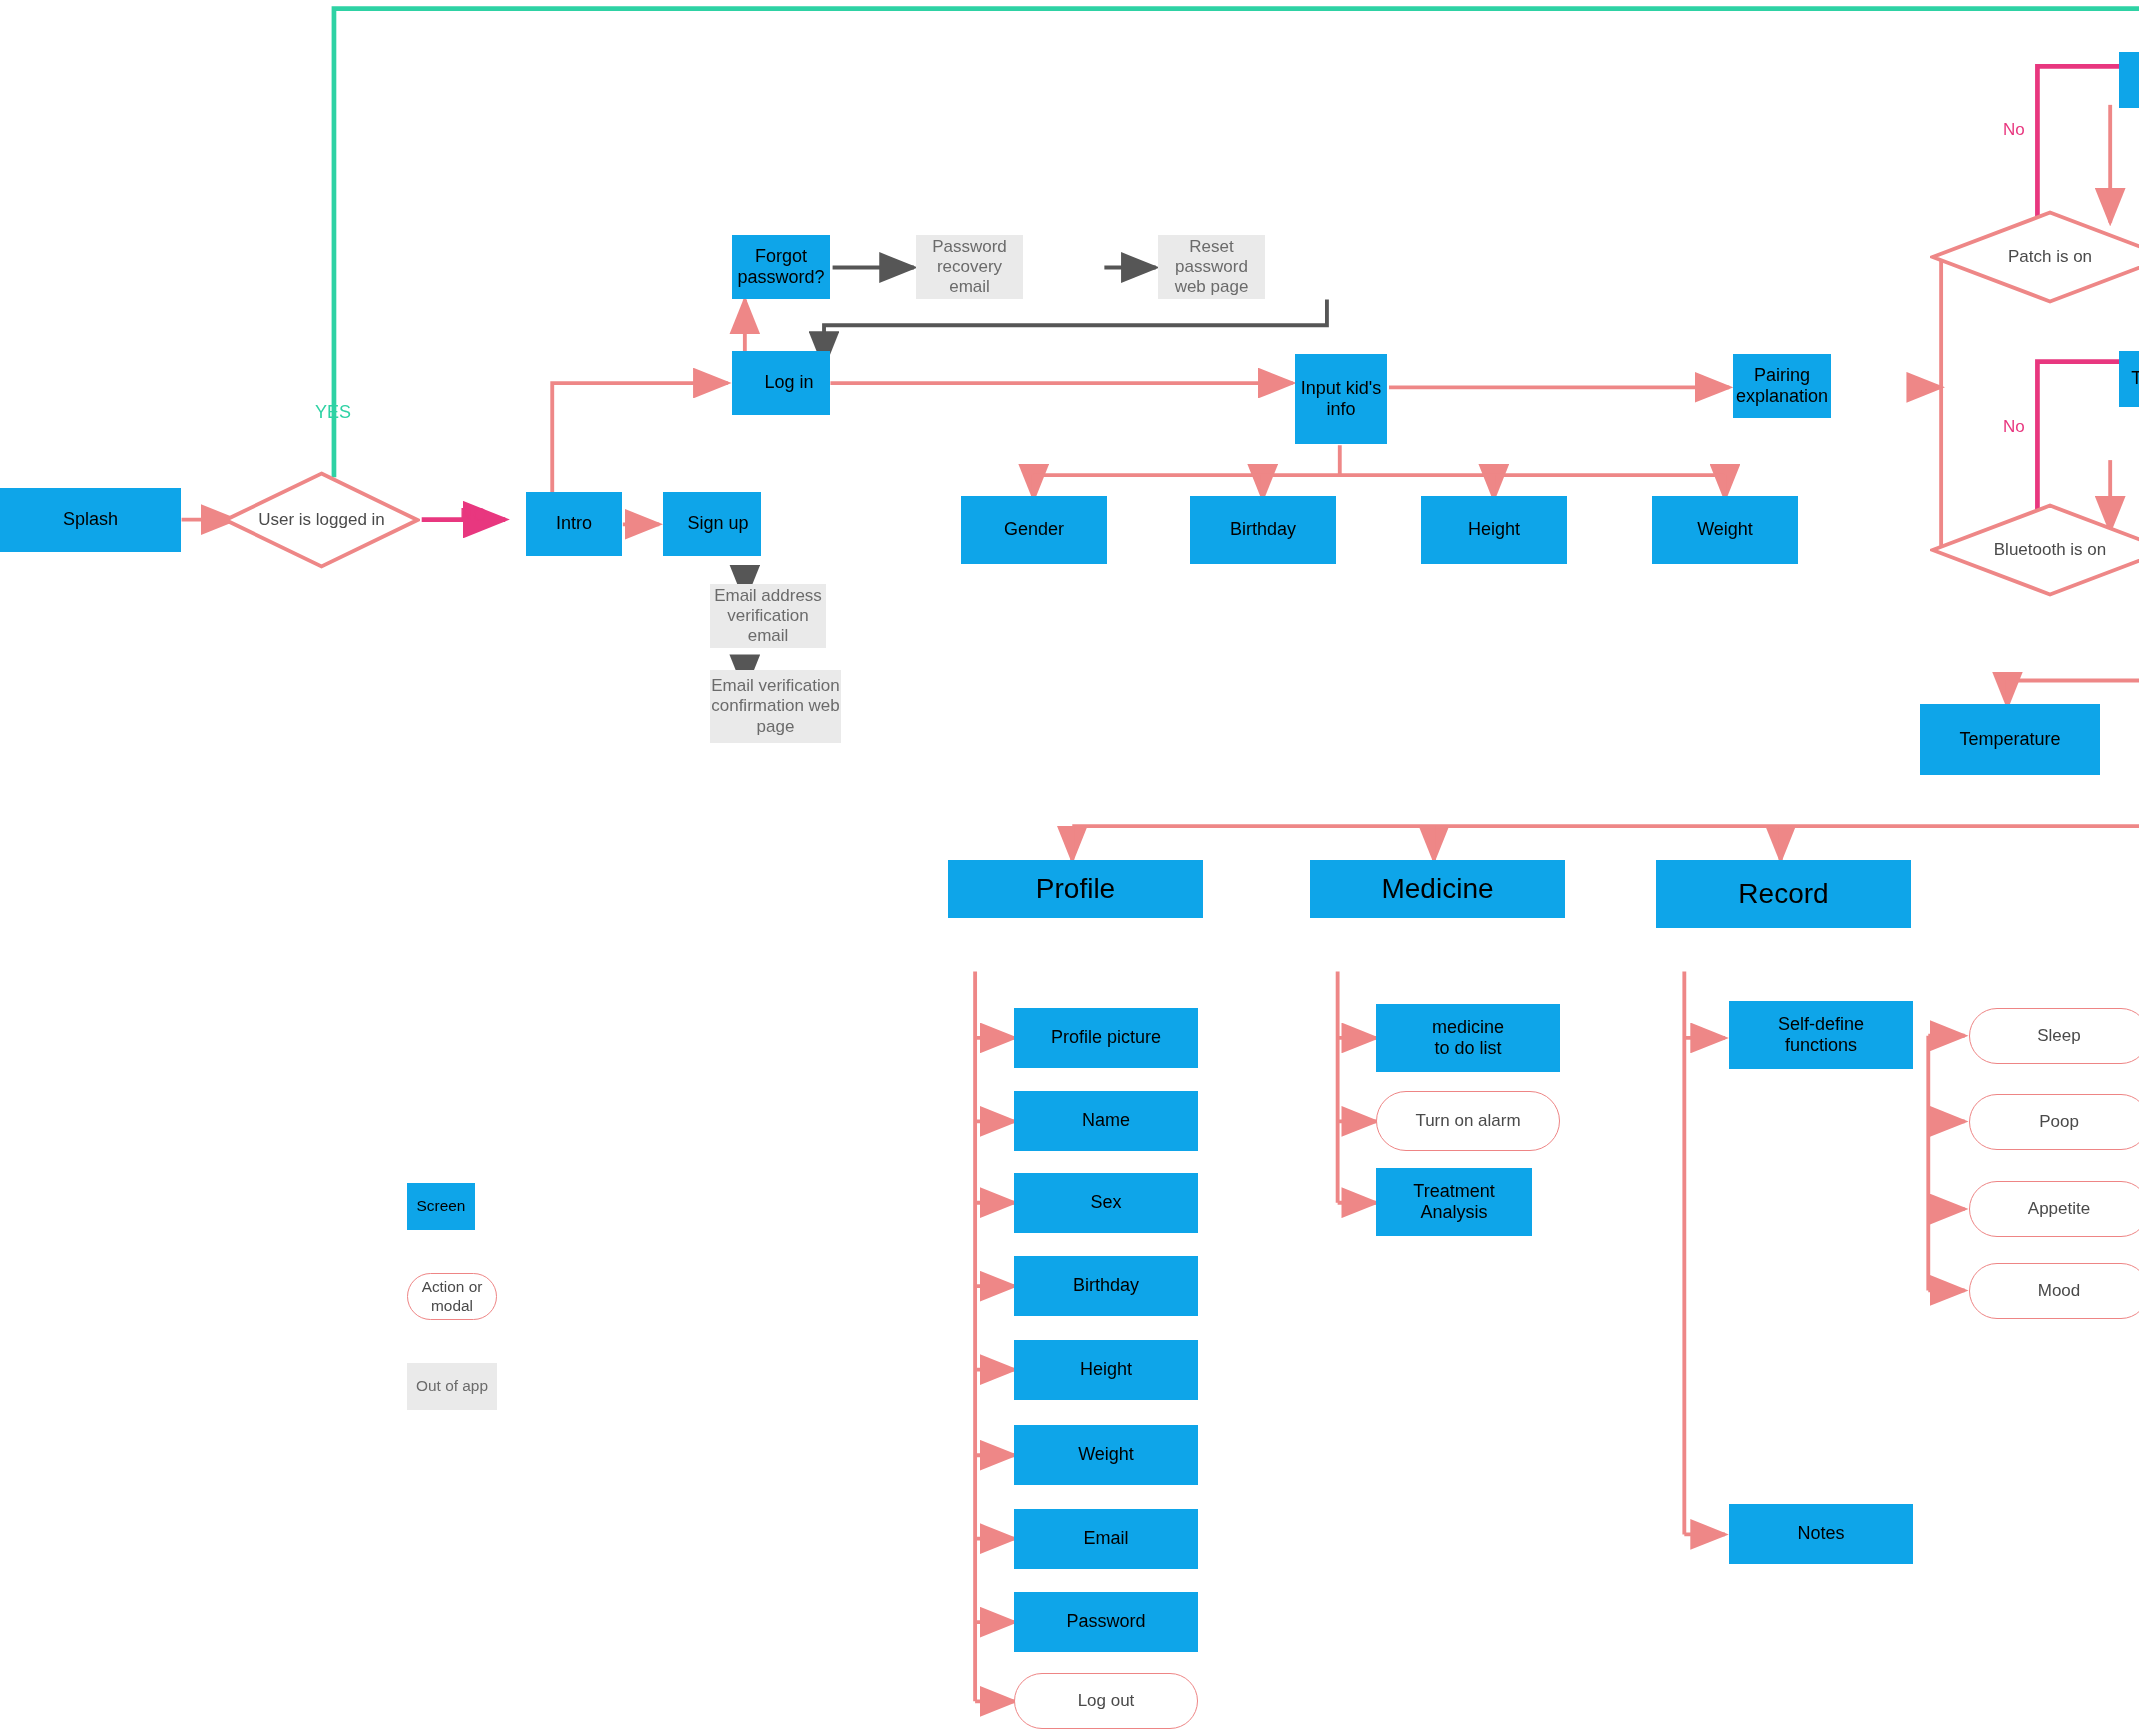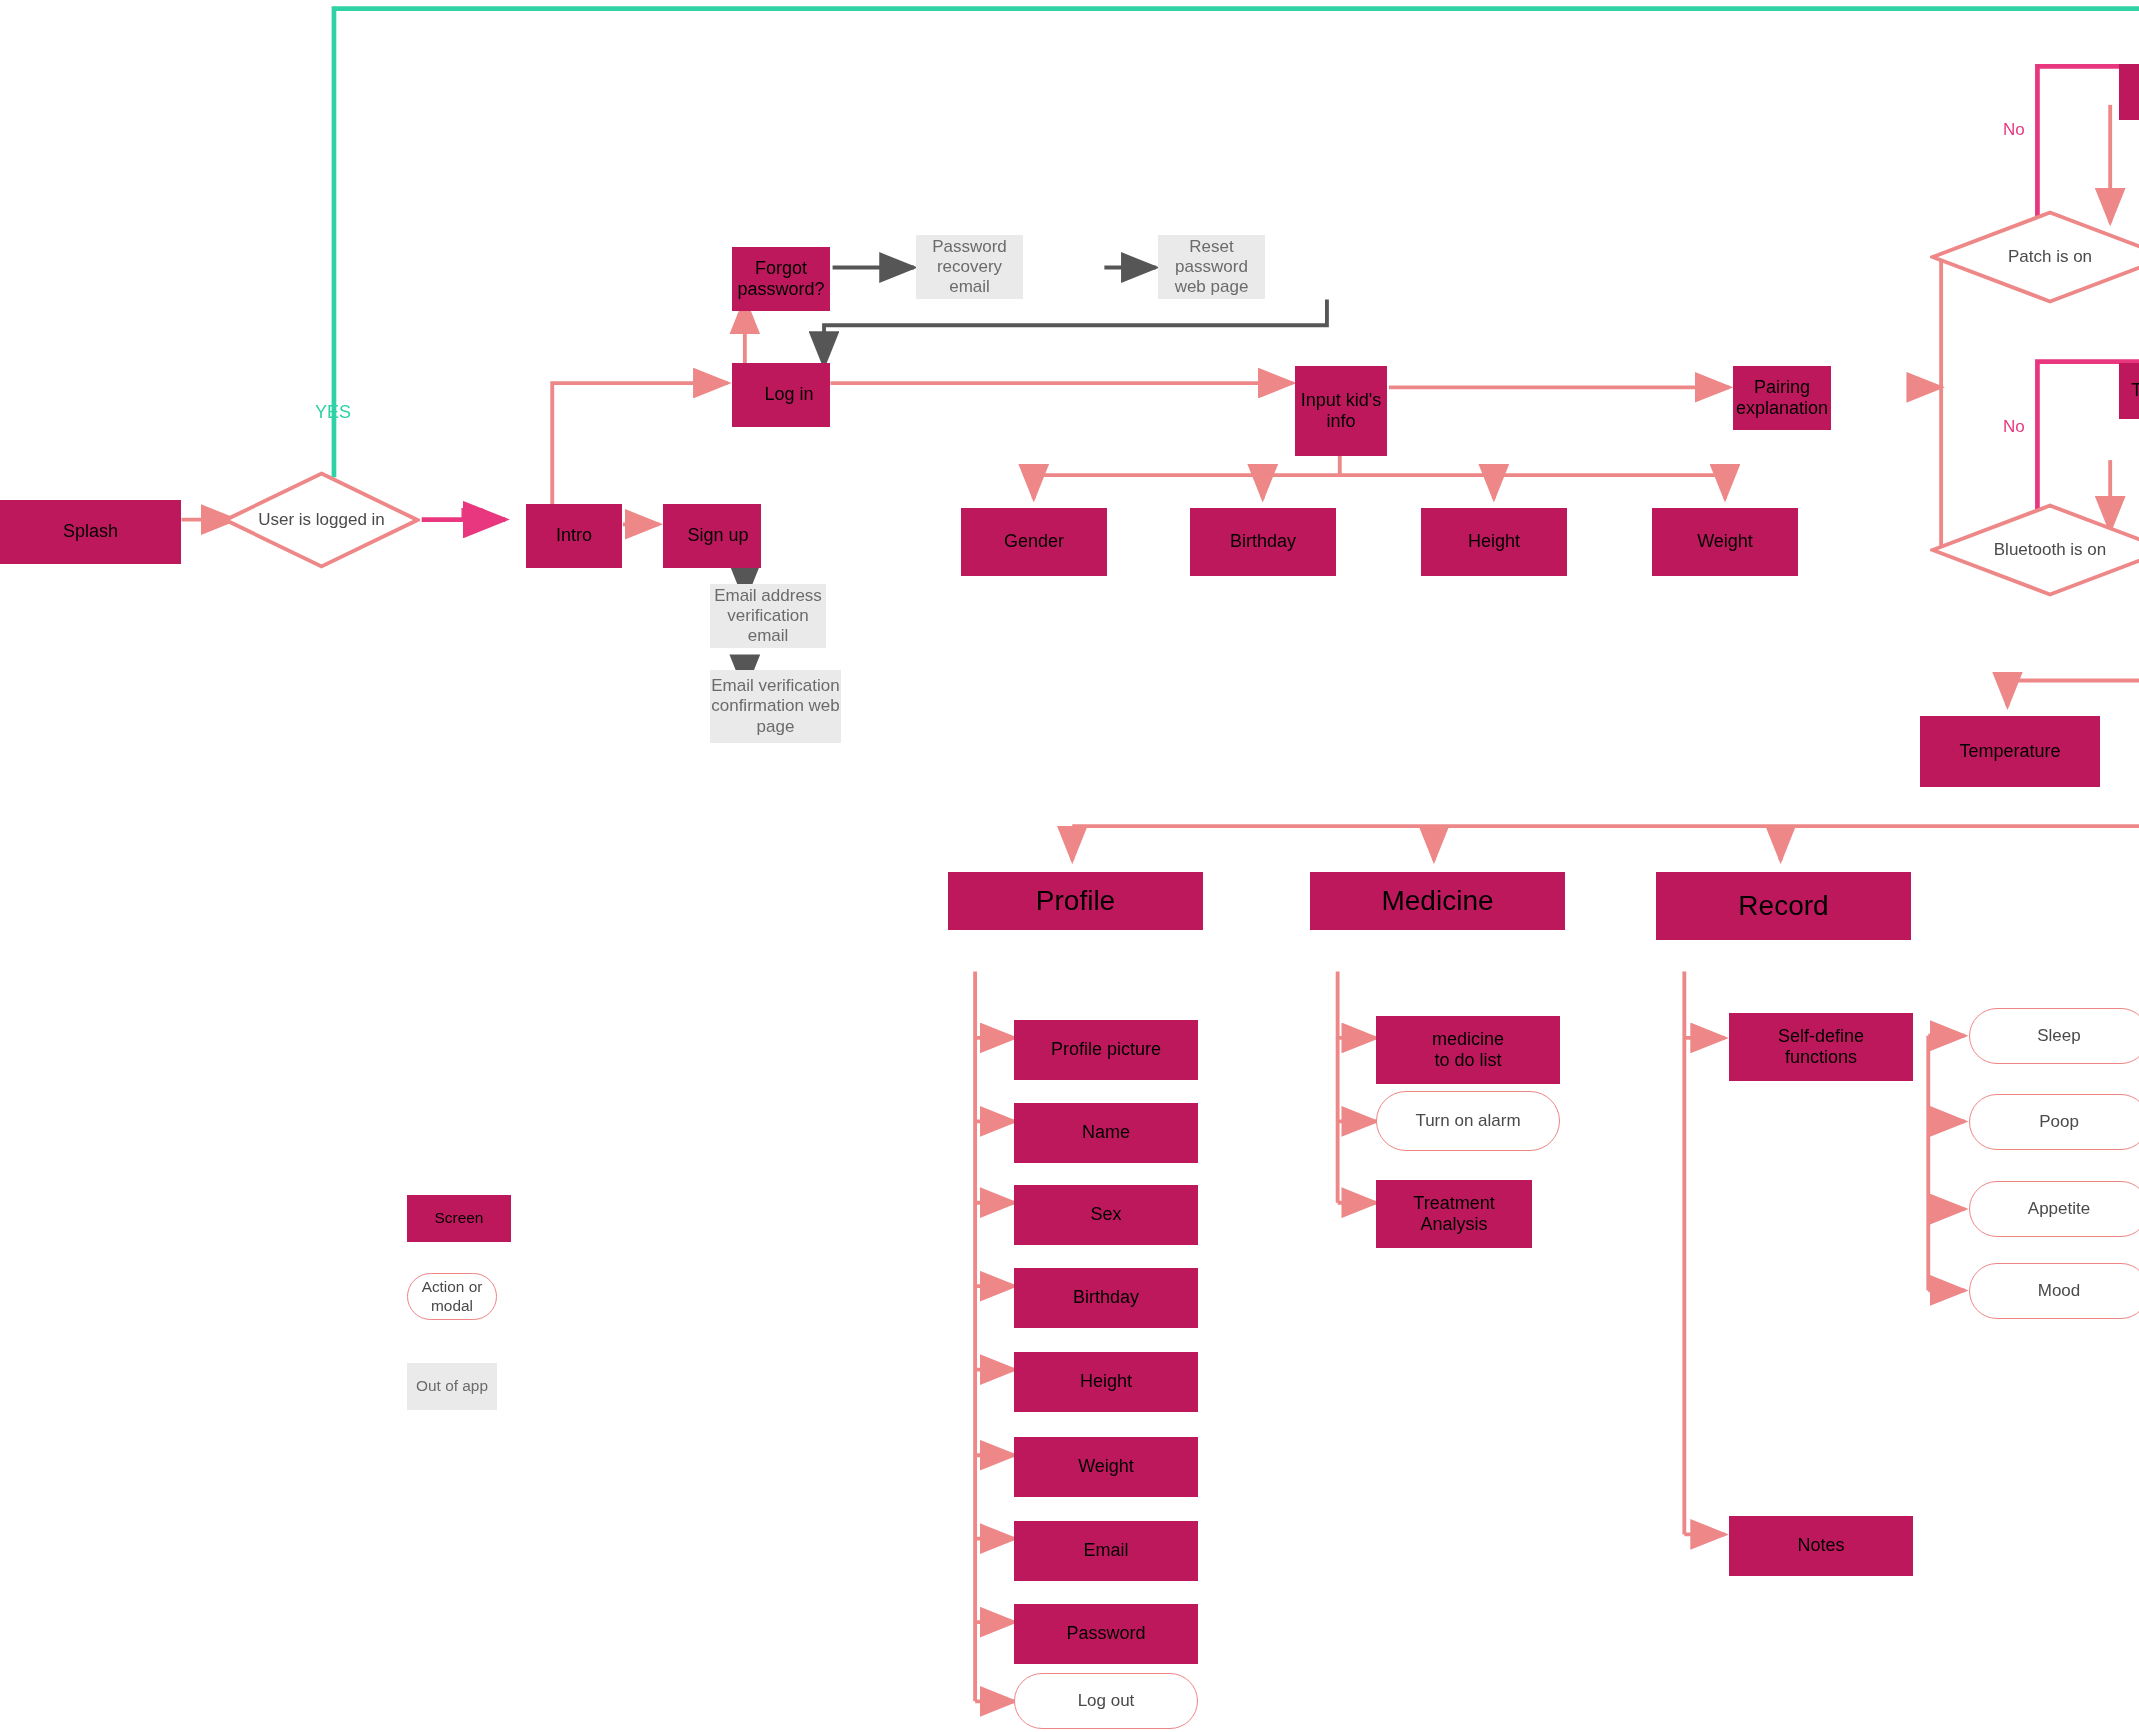--- a/index.html
+++ b/index.html
@@ -25,24 +25,23 @@
     display:flex;
     align-items:center;
     justify-content:center;
     text-align:center;
     line-height:1.18;
     white-space:pre-line;
     z-index:5;
   }
   
   .screen{
-    background:#be185d;
+    background:#0ea5e9;
     color:#000000;
     font-size:18px;
-    margin-top:12px;
   }
   
   .action{
     background:#FFFFFF;
     border:1.7px solid #EE8585;
     border-radius:428px;
     color:#4A4A4A;
     font-size:17px;
   }
   
@@ -335,18 +334,18 @@
 
   <div class="node screen big" style="left:1656px;top:860px;width:255px;height:68px;">Record</div>
   <div class="node screen" style="left:1729px;top:1001px;width:184px;height:68px;">Self-define
 functions</div>
   <div class="node action" style="left:1969px;top:1008px;width:180px;height:56px;">Sleep</div>
   <div class="node action" style="left:1969px;top:1094px;width:180px;height:56px;">Poop</div>
   <div class="node action" style="left:1969px;top:1181px;width:180px;height:56px;">Appetite</div>
   <div class="node action" style="left:1969px;top:1263px;width:180px;height:56px;">Mood</div>
   <div class="node screen" style="left:1729px;top:1504px;width:184px;height:60px;">Notes</div>
 
-  <div class="node screen" style="left:407px;top:1183px;width:104px;height:47px;font-size:15.4px;">Screen</div>
+  <div class="node screen" style="left:407px;top:1183px;width:68px;height:47px;font-size:15.4px;">Screen</div>
   <div class="node action" style="left:407px;top:1273px;width:90px;height:47px;font-size:15.4px;">Action or modal</div>
   <div class="node outapp" style="left:407px;top:1363px;width:90px;height:47px;font-size:15.4px;">Out of app</div>
 
 </div>
 
 
 </body></html>

